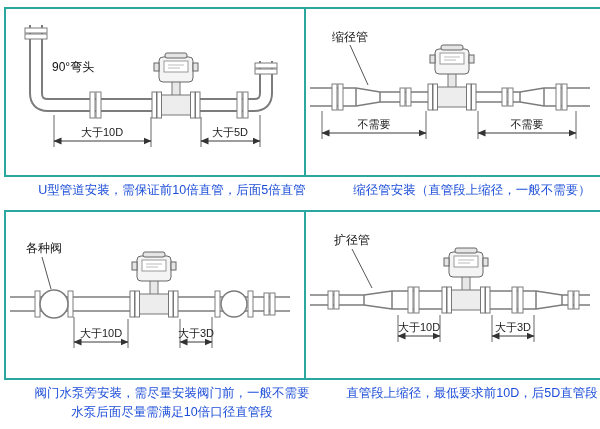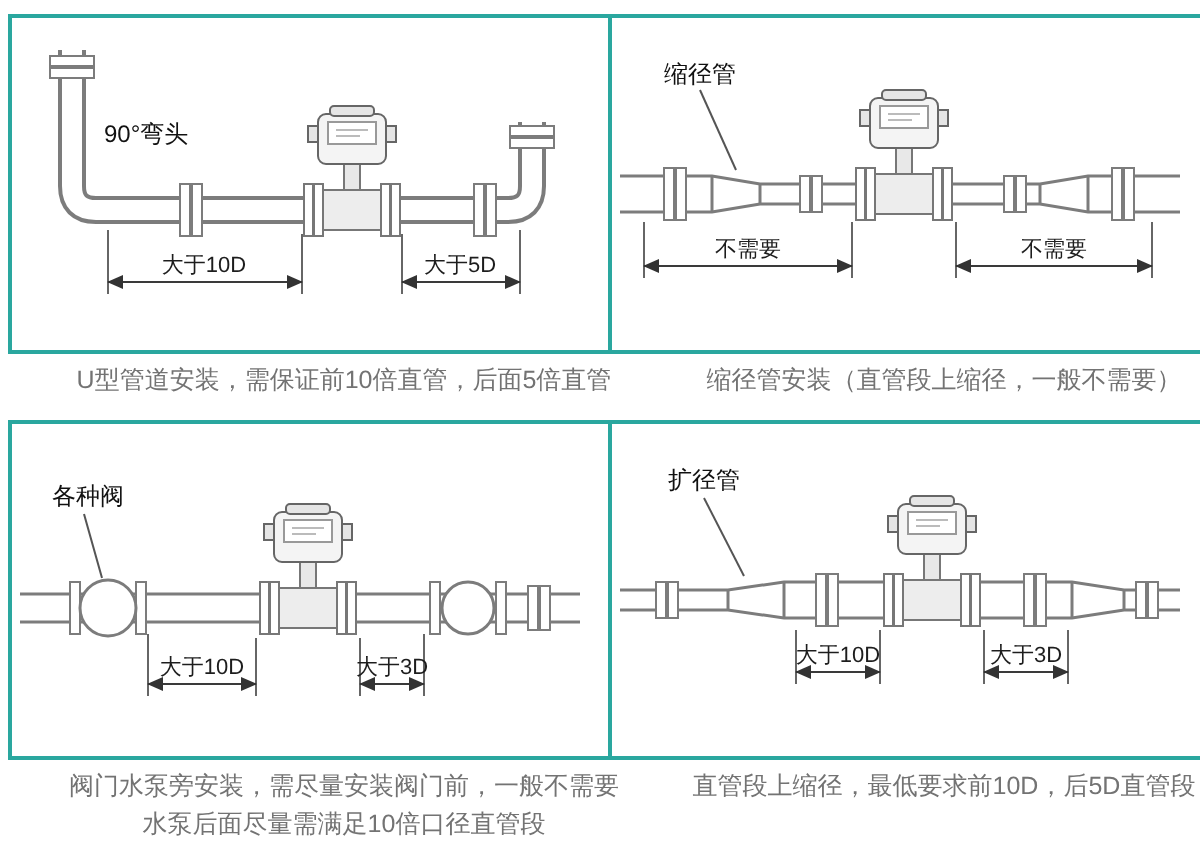--- a/index.html
+++ b/index.html
@@ -16,21 +16,21 @@
     column-gap: 8px; row-gap: 2px;
     padding: 7px 4px 0 4px;
   }
   .cell { width: 336px; }
   .frame {
     border: 2px solid var(--accent);
     background: #fff;
   }
   .frame svg { display: block; width: 288px; height: 166px; }
   .caption {
-    font-size: 12.5px; line-height: 1.5; color: #737373;
+    font-size: 12.5px; line-height: 1.5; color: #1d4ed8;
     text-align: center; white-space: pre-line;
     padding: 4px 2px 8px 2px;
   }
   
   .pipe-o { stroke: #7c7c7c; stroke-width: 14; fill: none; }
   .pipe-i { stroke: #fff;    stroke-width: 10; fill: none; }
   .edge   { stroke: #7c7c7c; stroke-width: 1.5; fill: none; }
   .flange { fill: #fff; stroke: #7c7c7c; stroke-width: 1; }
   .ext    { stroke: #666; stroke-width: 1; }
   .dim    { stroke: #3a3a3a; stroke-width: 1; }

